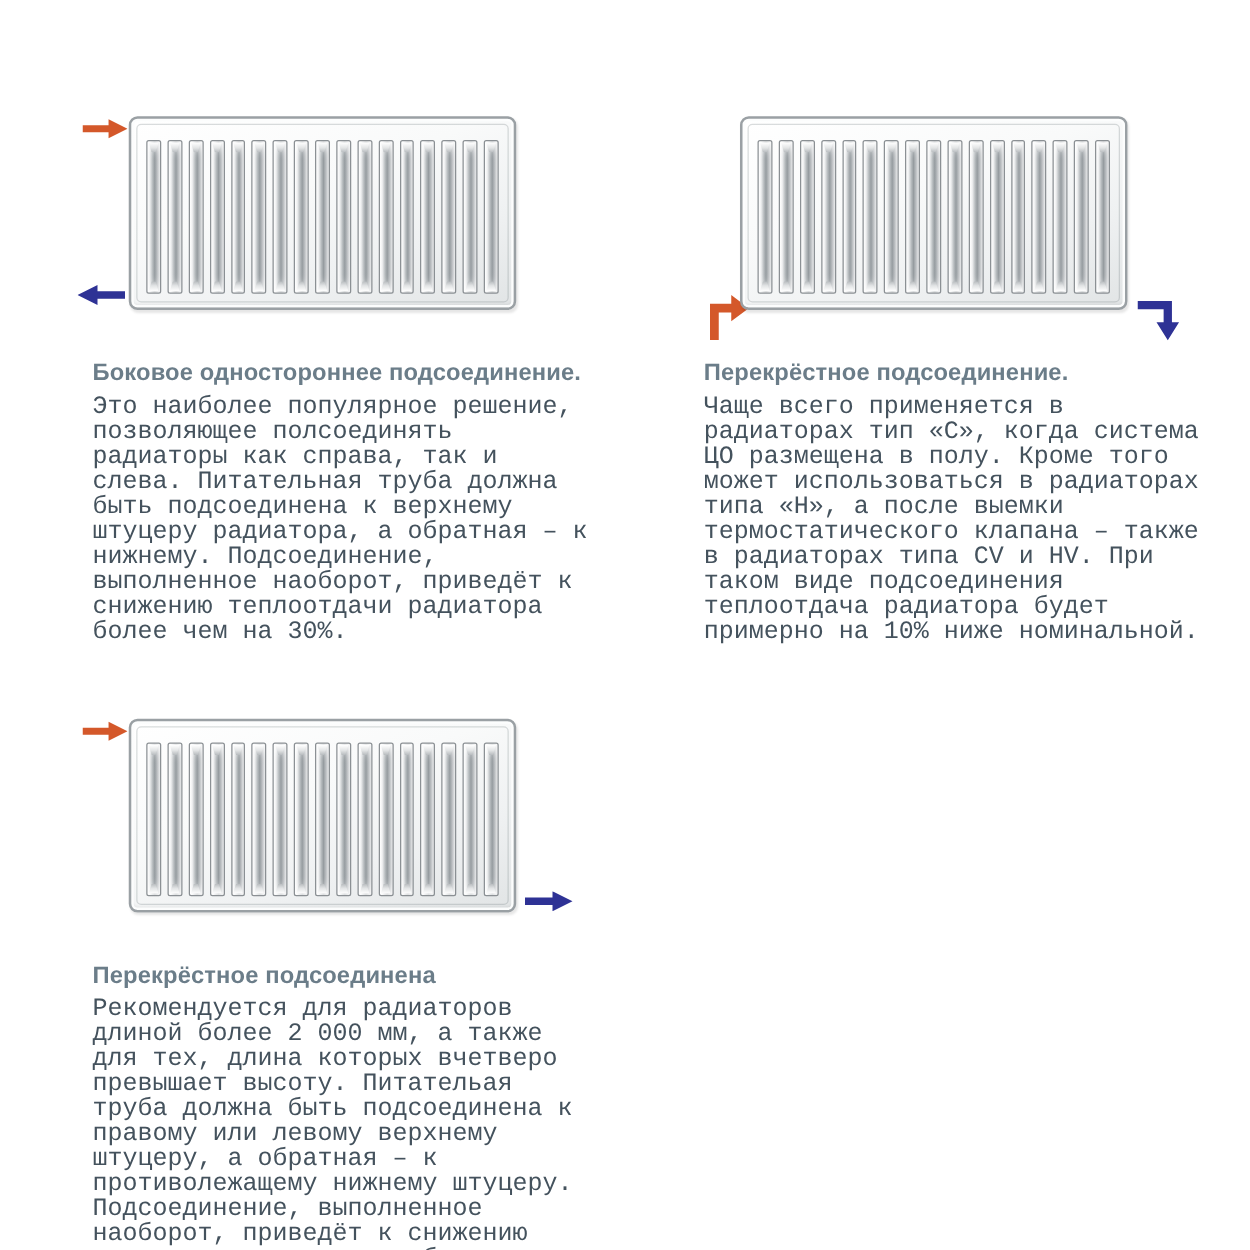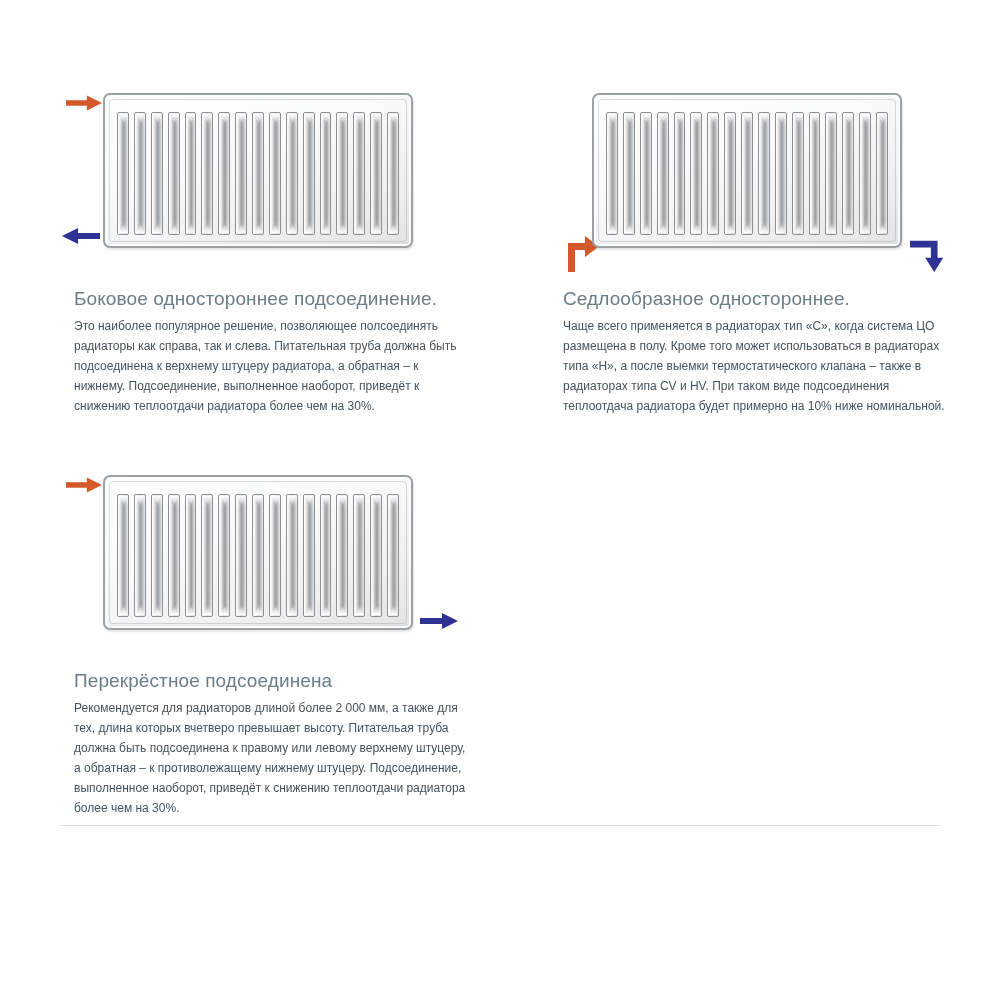--- a/index.html
+++ b/index.html
@@ -48,26 +48,27 @@
   .arrow.supply path{fill:var(--supply-arrow,#d4582a);}
   .arrow.return path{fill:var(--return-arrow,#2e3295);}
   .c1-supply{left:-8px;top:10px;width:36px;height:16px;}
   .c1-return{left:-12px;top:143px;width:38px;height:16px;}
   .c2-supply{left:2px;top:147px;width:34px;height:40px;}
   .c2-return{left:347px;top:152px;width:38px;height:36px;}
   .c3-supply{left:-8px;top:10px;width:36px;height:16px;}
   .c3-return{left:345px;top:146px;width:40px;height:16px;}
   
   .heading{
-    margin:12px 0 0 0;font-size:19px;line-height:23px;font-weight:400;
+    margin:12px 0 0 0;font-size:19px;line-height:23px;font-weight:700;
     color:var(--heading,#6b7d89);letter-spacing:.1px;
   }
   .body-text{
-    margin:6px 0 0 0;max-width:397px;font-size:12px;line-height:20px;
+    margin:6px 0 0 0;max-width:397px;font-size:20px;line-height:20px;
     color:var(--body-text,#44525d);
+    font-family:Liberation Mono, monospace;
   }
   .divider{
     border:none;border-top:1px solid var(--divider,#dcdcdc);
     margin:7px 60px 0 -14px;width:880px;
   }
 </style>
 </head>
 <body>
 
 <main class="page">
@@ -232,21 +233,21 @@
                 <span class="cap top"></span>
                 <span class="cap bot"></span>
               </div>
               <div class="slat">
                 <span class="cap top"></span>
                 <span class="cap bot"></span>
               </div>
             </div>
         </div>
       </div>
-      <h2 class="heading">Седлообразное одностороннее.</h2>
+      <h2 class="heading">Перекрёстное подсоединение.</h2>
       <p class="body-text">Чаще всего применяется в радиаторах тип «С», когда система ЦО размещена в полу. Кроме того может использоваться в радиаторах типа «Н», а после выемки термостатического клапана – также в радиаторах типа CV и HV. При таком виде подсоединения теплоотдача радиатора будет примерно на 10% ниже номинальной.</p>
     </section>
 
     <section class="cell">
       <div class="diagram">
         <svg class="arrow supply c3-supply" viewBox="0 0 38 16" aria-hidden="true">
           <path d="M0 5 H22 V0 L38 8 L22 16 V11 H0 Z"></path>
         </svg>
         <svg class="arrow return c3-return" viewBox="0 0 38 16" aria-hidden="true">
           <path d="M0 5 H22 V0 L38 8 L22 16 V11 H0 Z"></path>

